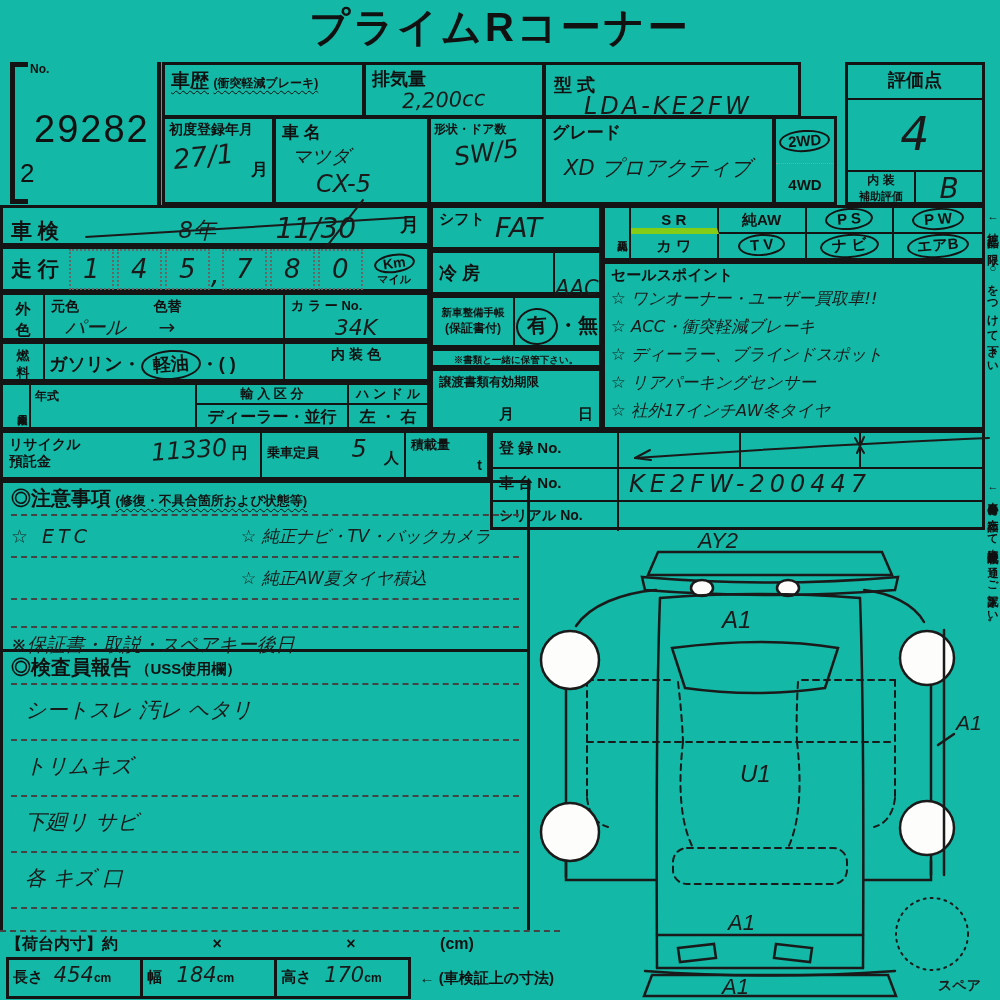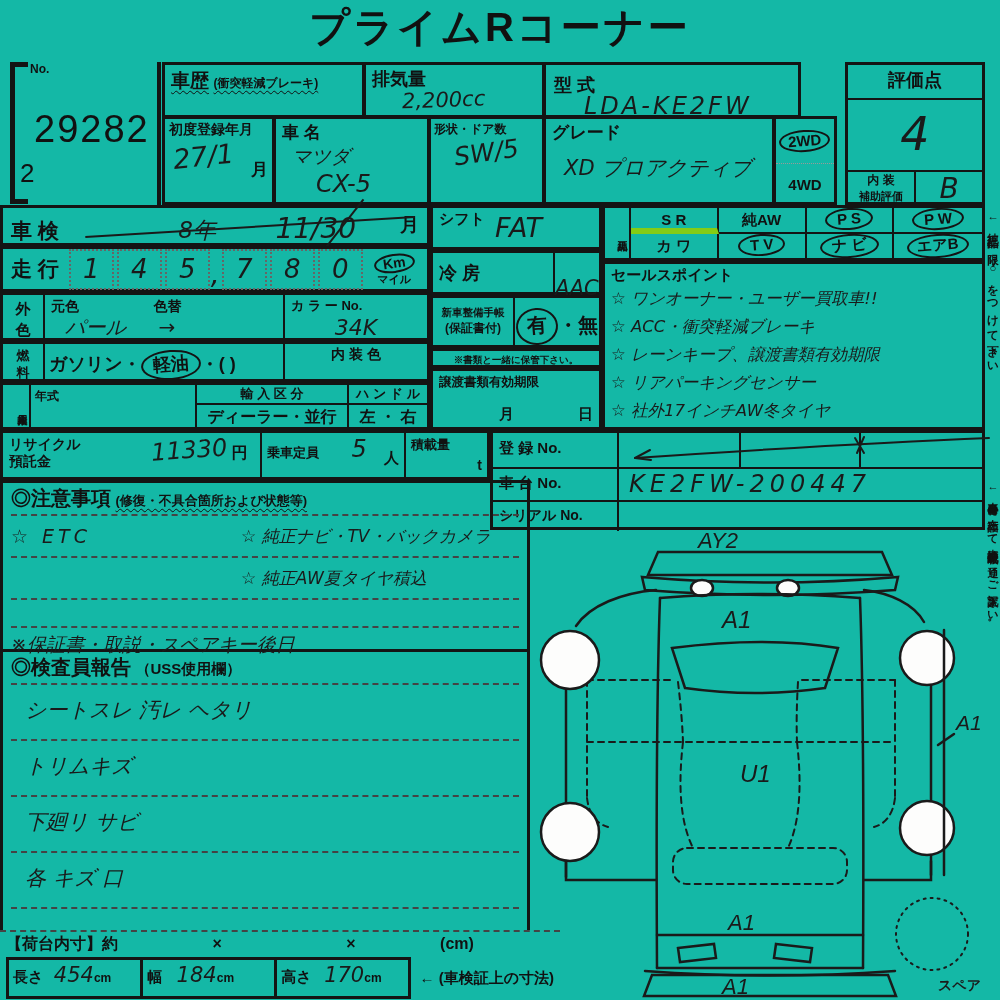--- a/index.html
+++ b/index.html
@@ -194,21 +194,21 @@
       <div style="border-right:2px solid #141414;"><span class="circ" style="padding:0 10px 1px;">ナ ビ</span></div>
       <div><span class="circ" style="padding:0 8px 1px;">エアB</span></div>
     </div>
   </div>
 
   <div class="abs b3" style="left:602px;top:261px;width:383px;height:169px;padding:2px 6px;">
     <div class="lbl" style="font-size:15px;">セールスポイント</div>
     <div class="hw" style="font-size:16.5px;line-height:28px;white-space:nowrap;">
       <div>☆ ワンオーナー・ユーザー買取車!!</div>
       <div>☆ ACC・衝突軽減ブレーキ</div>
-      <div>☆ レーンキープ、譲渡書類有効期限</div>
+      <div>☆ ディーラー、ブラインドスポット</div>
       <div>☆ リアパーキングセンサー</div>
       <div>☆ 社外17インチAW冬タイヤ</div>
     </div>
   </div>
 
   <div class="abs b3" style="left:0;top:430px;width:490px;height:50px;display:flex;">
     <div style="width:245px;border-right:2px solid #141414;padding:3px 6px;">
       <div class="lbl" style="font-size:14px;float:left;line-height:1.2;">
         <div>リサイクル</div>
         <div>預託金</div>

